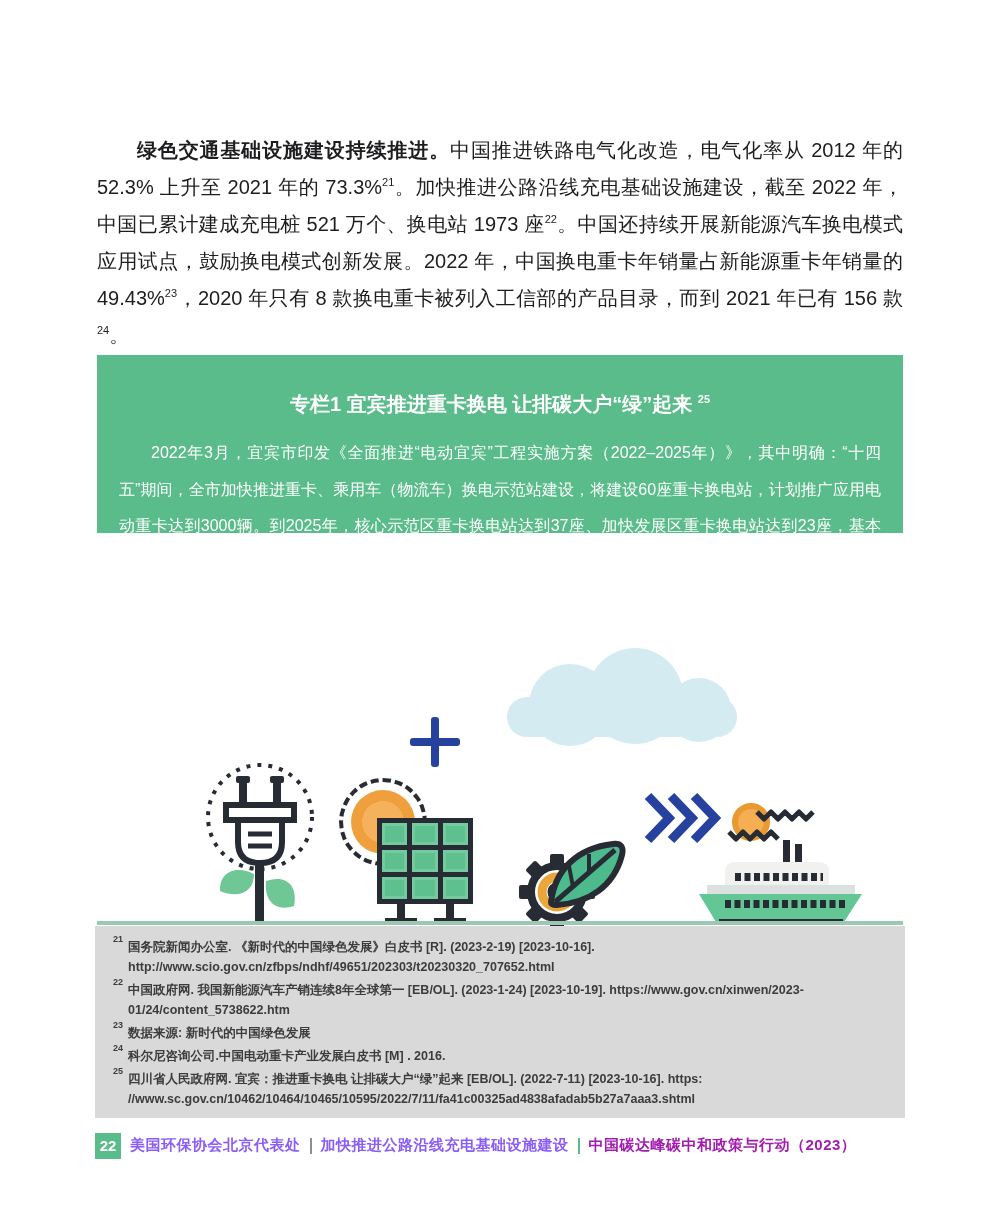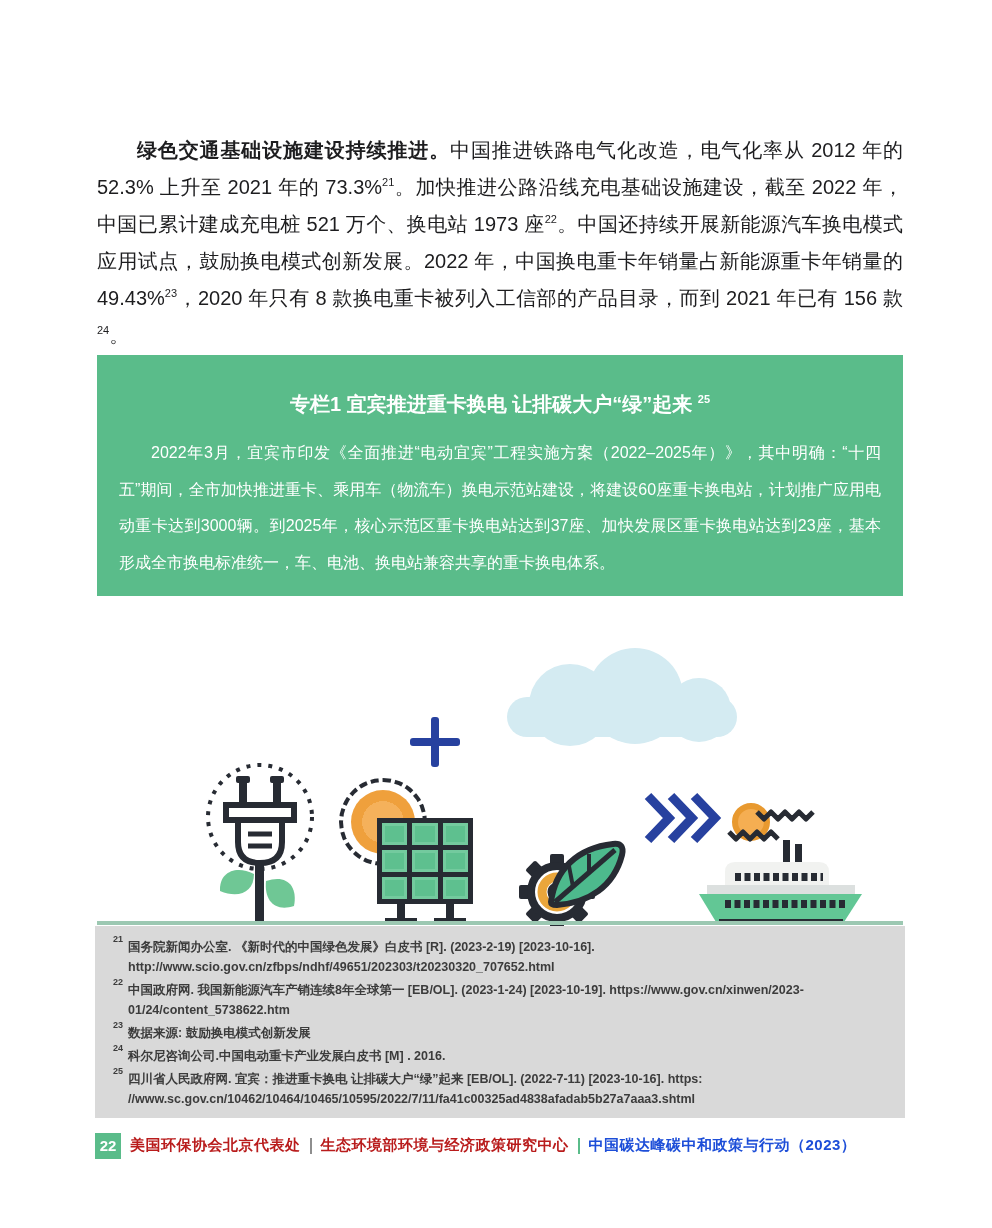--- a/index.html
+++ b/index.html
@@ -13,21 +13,21 @@
   
   .main-paragraph{
     position:absolute;left:97px;top:112px;width:806px;
     font-size:20px;line-height:37px;color:#1d1d1f;
     text-align:justify;text-indent:2em;font-weight:500;
   }
   .main-paragraph .b{font-weight:800;}
 
   
   .column-box{
-    position:absolute;left:97px;top:355px;width:806px;height:241px;
+    position:absolute;left:97px;top:355px;width:806px;height:178px;
     background:#5ABC8A;color:#ffffff;box-sizing:border-box;padding:14px 22px 0 22px;
   }
   .column-title{
     text-align:center;font-size:20px;font-weight:800;line-height:30px;margin-bottom:6px;
   }
   .column-body{
     font-size:16px;line-height:36.5px;text-align:justify;text-indent:2em;font-weight:500;
   }
 
   
@@ -81,25 +81,25 @@
 
   
   .footer{
     position:absolute;left:95px;top:1132px;height:27px;
     display:flex;align-items:center;gap:9px;font-size:15px;font-weight:700;
   }
   .page-badge{
     width:26px;height:26px;background:#5ABC8A;color:#ffffff;
     display:flex;align-items:center;justify-content:center;font-size:15px;font-weight:700;
   }
-  .footer .org{color:#b91c1c;letter-spacing:0.5px;}
+  .footer .org{color:#8b5cf6;letter-spacing:0.5px;}
   .footer .sep{width:2px;height:16px;display:inline-block;}
   .sep-gray{background:#8E8E8E;}
   .sep-green{background:#5ABC8A;}
-  .footer .report{color:#1d4ed8;letter-spacing:0.5px;}
+  .footer .report{color:#a21caf;letter-spacing:0.5px;}
 </style>
 </head>
 <body>
 
 <p class="main-paragraph"><span class="b">绿色交通基础设施建设持续推进。</span><span>中国推进铁路电气化改造，电气化率从 2012 年的 52.3% 上升至 2021 年的 73.3%</span><sup>21</sup><span>。加快推进公路沿线充电基础设施建设，截至 2022 年，中国已累计建成充电桩 521 万个、换电站 1973 座</span><sup>22</sup><span>。中国还持续开展新能源汽车换电模式应用试点，鼓励换电模式创新发展。2022 年，中国换电重卡年销量占新能源重卡年销量的 49.43%</span><sup>23</sup><span>，2020 年只有 8 款换电重卡被列入工信部的产品目录，而到 2021 年已有 156 款</span><sup>24</sup><span>。</span></p>
 
 <section class="column-box">
   <h3 class="column-title"><span class="b">专栏1  宜宾推进重卡换电 让排碳大户“绿”起来 </span><sup>25</sup></h3>
   <p class="column-body">2022年3月，宜宾市印发《全面推进“电动宜宾”工程实施方案（2022–2025年）》，其中明确：“十四五”期间，全市加快推进重卡、乘用车（物流车）换电示范站建设，将建设60座重卡换电站，计划推广应用电动重卡达到3000辆。到2025年，核心示范区重卡换电站达到37座、加快发展区重卡换电站达到23座，基本形成全市换电标准统一，车、电池、换电站兼容共享的重卡换电体系。</p>
 </section>
@@ -196,25 +196,25 @@
       <rect x="22" y="121" width="124" height="6" fill="#272B33"></rect>
     </svg>
   </div>
 
   <div class="ground-line"></div>
 </div>
 
 <div class="footnotes-box">
     <div class="footnote"><sup class="fn-num">21</sup><span>国务院新闻办公室. 《新时代的中国绿色发展》白皮书 [R]. (2023-2-19) [2023-10-16]. http://www.scio.gov.cn/zfbps/ndhf/49651/202303/t20230320_707652.html</span></div>
     <div class="footnote"><sup class="fn-num">22</sup><span>中国政府网. 我国新能源汽车产销连续8年全球第一 [EB/OL]. (2023-1-24) [2023-10-19]. https://www.gov.cn/xinwen/2023-01/24/content_5738622.htm</span></div>
-    <div class="footnote"><sup class="fn-num">23</sup><span>数据来源: 鼓励换电模式创新发展</span></div>
+    <div class="footnote"><sup class="fn-num">23</sup><span>数据来源: 新时代的中国绿色发展</span></div>
     <div class="footnote"><sup class="fn-num">24</sup><span>科尔尼咨询公司.中国电动重卡产业发展白皮书 [M] . 2016.</span></div>
     <div class="footnote"><sup class="fn-num">25</sup><span>四川省人民政府网. 宜宾：推进重卡换电 让排碳大户“绿”起来 [EB/OL]. (2022-7-11) [2023-10-16]. https: //www.sc.gov.cn/10462/10464/10465/10595/2022/7/11/fa41c00325ad4838afadab5b27a7aaa3.shtml</span></div>
   </div>
 
 <div class="footer">
   <div class="page-badge">22</div>
   <span class="org">美国环保协会北京代表处</span>
   <span class="sep sep-gray"></span>
-  <span class="org">生态环境部环境与经济政策研究中心</span>
+  <span class="org">加快推进公路沿线充电基础设施建设</span>
   <span class="sep sep-green"></span>
   <span class="report">中国碳达峰碳中和政策与行动（2023）</span>
 </div>
 
 </body></html>

